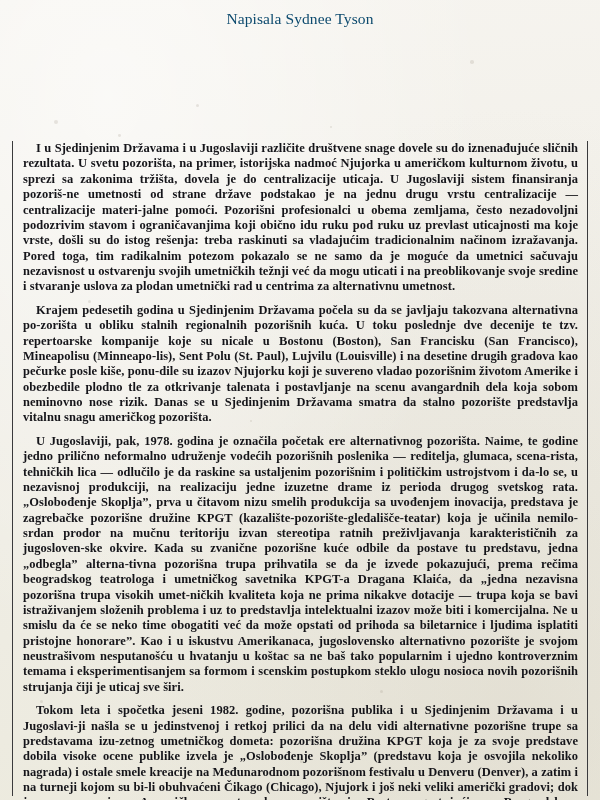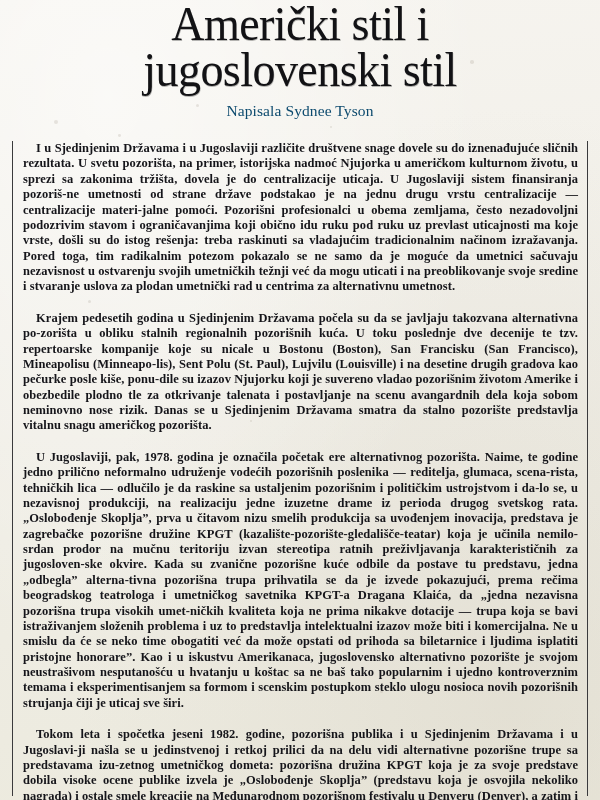--- a/index.html
+++ b/index.html
@@ -86,21 +86,21 @@
     text-justify: inter-word;
     font-size: 12.55px;
     line-height: 15.45px;
     text-indent: 13px;
     hyphens: manual;
     -webkit-hyphens: manual;
     color: #15151a;
     letter-spacing: 0.005em;
   }
   p.para + p.para {
-    margin-top: 16px;
+    margin-top: 8px;
   }
   .endmark {
     display: inline-block;
     float: right;
     font-size: 11px;
     line-height: 15.45px;
     margin-right: 2px;
     color: #15151a;
   }
 </style>
@@ -121,24 +121,20 @@
     <div class="speck" style="left: 40px; top: 700px; width: 3.4px; height: 3.4px;"></div>
     <div class="speck" style="left: 300px; top: 760px; width: 2.6px; height: 2.6px;"></div>
     <div class="speck" style="left: 180px; top: 560px; width: 2.2px; height: 2.2px;"></div>
     <div class="speck" style="left: 500px; top: 380px; width: 2.4px; height: 2.4px;"></div>
     <div class="speck" style="left: 70px; top: 470px; width: 2.6px; height: 2.6px;"></div>
     <div class="speck" style="left: 380px; top: 690px; width: 3px; height: 3px;"></div>
   </div>
 
 <div class="page">
 
-  <div class="headline">
-    <span class="line l1">Američki stil i</span>
-    <span class="line l2">jugoslovenski stil</span>
-  </div>
 
   <div class="byline">Napisala Sydnee Tyson</div>
 
   <div class="body-wrap">
     <div class="columns">
       <p class="para" style="font-size: 12.49px; line-height: 15.375px;">I u Sjedinjenim Državama i u Jugoslaviji različite društvene snage dovele su do iznenađujuće sličnih rezultata. U svetu pozorišta, na primer, istorijska nadmoć Njujorka u američkom kulturnom životu, u sprezi sa zakonima tržišta, dovela je do centralizacije uticaja. U Jugoslaviji sistem finansiranja pozoriš-ne umetnosti od strane države podstakao je na jednu drugu vrstu centralizacije — centralizacije materi-jalne pomoći. Pozorišni profesionalci u obema zemljama, često nezadovoljni podozrivim stavom i ograničavanjima koji obično idu ruku pod ruku uz prevlast uticajnosti ma koje vrste, došli su do istog rešenja: treba raskinuti sa vladajućim tradicionalnim načinom izražavanja. Pored toga, tim radikalnim potezom pokazalo se ne samo da je moguće da umetnici sačuvaju nezavisnost u ostvarenju svojih umetničkih težnji već da mogu uticati i na preoblikovanje svoje sredine i stvaranje uslova za plodan umetnički rad u centrima za alternativnu umetnost.</p>
       <p class="para" style="font-size: 12.49px; line-height: 15.375px;">Krajem pedesetih godina u Sjedinjenim Državama počela su da se javljaju takozvana alternativna po-zorišta u obliku stalnih regionalnih pozorišnih kuća. U toku poslednje dve decenije te tzv. repertoarske kompanije koje su nicale u Bostonu (Boston), San Francisku (San Francisco), Mineapolisu (Minneapo-lis), Sent Polu (St. Paul), Lujvilu (Louisville) i na desetine drugih gradova kao pečurke posle kiše, ponu-dile su izazov Njujorku koji je suvereno vladao pozorišnim životom Amerike i obezbedile plodno tle za otkrivanje talenata i postavljanje na scenu avangardnih dela koja sobom neminovno nose rizik. Danas se u Sjedinjenim Državama smatra da stalno pozorište predstavlja vitalnu snagu američkog pozorišta.</p>
       <p class="para" style="font-size: 12.49px; line-height: 15.375px;">U Jugoslaviji, pak, 1978. godina je označila početak ere alternativnog pozorišta. Naime, te godine jedno prilično neformalno udruženje vodećih pozorišnih poslenika — reditelja, glumaca, scena-rista, tehničkih lica — odlučilo je da raskine sa ustaljenim pozorišnim i političkim ustrojstvom i da-lo se, u nezavisnoj produkciji, na realizaciju jedne izuzetne drame iz perioda drugog svetskog rata. „Oslobođenje Skoplja”, prva u čitavom nizu smelih produkcija sa uvođenjem inovacija, predstava je zagrebačke pozorišne družine KPGT (kazalište-pozorište-gledališče-teatar) koja je učinila nemilo-srdan prodor na mučnu teritoriju izvan stereotipa ratnih preživljavanja karakterističnih za jugosloven-ske okvire. Kada su zvanične pozorišne kuće odbile da postave tu predstavu, jedna „odbegla” alterna-tivna pozorišna trupa prihvatila se da je izvede pokazujući, prema rečima beogradskog teatrologa i umetničkog savetnika KPGT-a Dragana Klaića, da „jedna nezavisna pozorišna trupa visokih umet-ničkih kvaliteta koja ne prima nikakve dotacije — trupa koja se bavi istraživanjem složenih problema i uz  to predstavlja intelektualni izazov može biti i komercijalna. Ne u smislu da će se neko time obogatiti već da može opstati od prihoda sa biletarnice i ljudima isplatiti pristojne honorare”. Kao i u iskustvu Amerikanaca, jugoslovensko alternativno pozorište je svojom neustrašivom nesputanošću u hvatanju u koštac sa ne baš tako popularnim i ujedno kontroverznim temama i eksperimentisanjem sa formom i scenskim postupkom steklo ulogu nosioca novih pozorišnih strujanja čiji je uticaj sve širi.</p>
       <p class="para" style="font-size: 12.49px; line-height: 15.375px;"><span>Tokom leta i spočetka jeseni 1982. godine, pozorišna publika i u Sjedinjenim Državama i u Jugoslavi-ji našla se u jedinstvenoj i retkoj prilici da na delu vidi alternativne pozorišne trupe sa predstavama izu-zetnog umetničkog dometa: pozorišna družina KPGT koja je za svoje predstave dobila visoke ocene publike izvela je „Oslobođenje Skoplja” (predstavu koja je osvojila nekoliko nagrada) i ostale smele kreacije na Međunarodnom pozorišnom festivalu u Denveru (Denver), a zatim i na turneji kojom su bi-li obuhvaćeni Čikago (Chicago), Njujork i još neki veliki američki gradovi; dok je veoma cenjeno Ame-ričko repertoarsko pozorište iz Bostona gostujući na Beogradskom internacionalnom teatarskom festi-valu (BITEF) i u Ljubljani pokušalo da dočara savremeno američko pozorište. S obe strane Atlantika kritičari su bili impresionirani scenskom veštinom visokog umetničkog dometa. Alternativno pozoriš-te kako u Jugoslaviji tako i u Sjedinjenim Državama potvrdilo je da je zdravo i da ne posustaje u osvaja-nju novog tla.</span><span class="endmark">◆</span></p>
     </div>

